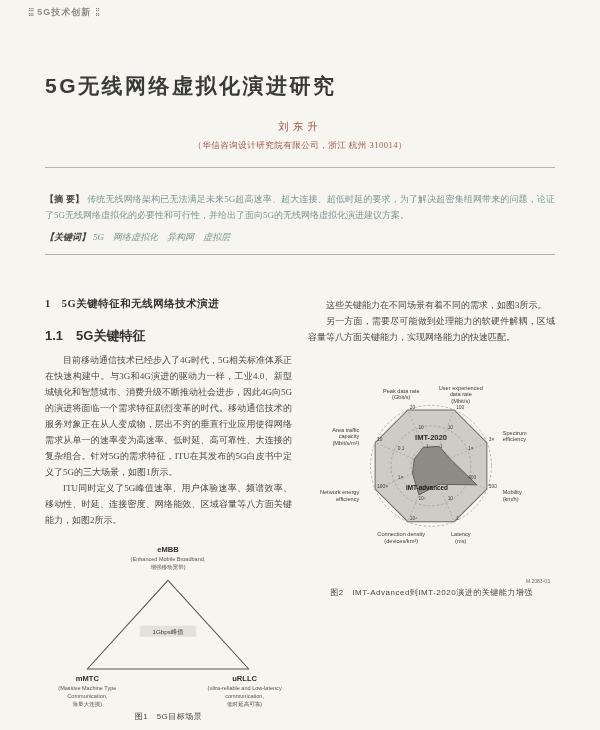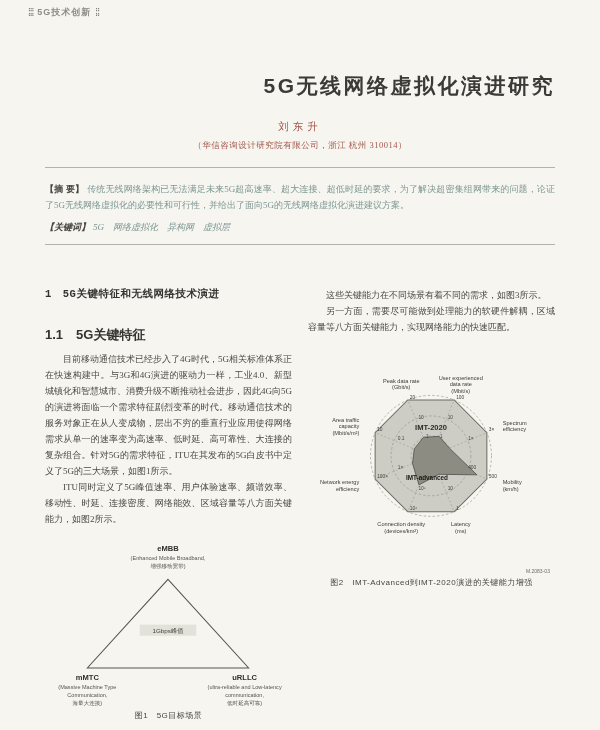--- a/index.html
+++ b/index.html
@@ -10,38 +10,38 @@
     color:#4a4a45;
   }
   .page{position:absolute;inset:0;padding:0 45px;}
   .journal-header{
     position:absolute;top:6px;left:28px;display:flex;align-items:center;gap:4px;
     font-family:"Liberation Sans","DejaVu Sans",sans-serif;
     font-size:9px;font-weight:bold;color:#8e8e88;letter-spacing:1px;
   }
   .barcode{font-size:10px;color:#73736c;letter-spacing:-1px;font-weight:normal;}
   .title{
-    margin:0;padding-top:72px;text-align:right;
+    margin:0;padding-top:72px;text-align:left;
     font-family:"Liberation Sans","DejaVu Sans",sans-serif;
     font-size:21px;font-weight:bold;color:#3a3a36;letter-spacing:2.5px;
   }
   .author{margin-top:20px;text-align:center;font-size:10.5px;color:#a4564a;letter-spacing:4px;}
   .affil{margin-top:6px;text-align:center;font-size:8.5px;color:#a4564a;letter-spacing:0.5px;}
   .rule{height:1px;background:#b5b2a9;margin-top:15px;}
   .rule2{margin-top:10px;}
-  .abstract{margin:14px 0 0 0;font-size:9px;line-height:15.5px;text-align:justify;color:#7d9792;}
+  .abstract{margin:24px 0 0 0;font-size:9px;line-height:15.5px;text-align:justify;color:#7d9792;}
   .keywords{margin:7px 0 0 0;font-size:9px;line-height:14px;color:#7d9792;font-style:italic;}
   .meta-label{
     color:#45443e;font-weight:bold;margin-right:3px;
     font-family:"Liberation Sans","DejaVu Sans",sans-serif;
   }
   .columns{display:flex;gap:16px;margin-top:42px;}
   .col{width:247px;}
   .sec{
-    margin:0 0 25px 0;font-family:Liberation Mono, monospace;
+    margin:0 0 16px 0;font-family:Liberation Serif, serif;
     font-size:10.5px;font-weight:bold;color:#33332f;letter-spacing:0.5px;
   }
   .subsec{
     margin:0 0 7px 0;font-family:Liberation Sans, sans-serif;
     font-size:13px;font-weight:bold;color:#33332f;
   }
   .para{margin:0;font-size:9px;line-height:16px;text-align:justify;color:#4a4a45;text-indent:2em;}
   figure{margin:14px 0 0 0;}
   figure svg{display:block;width:100%;height:auto;}
   .figcap{

